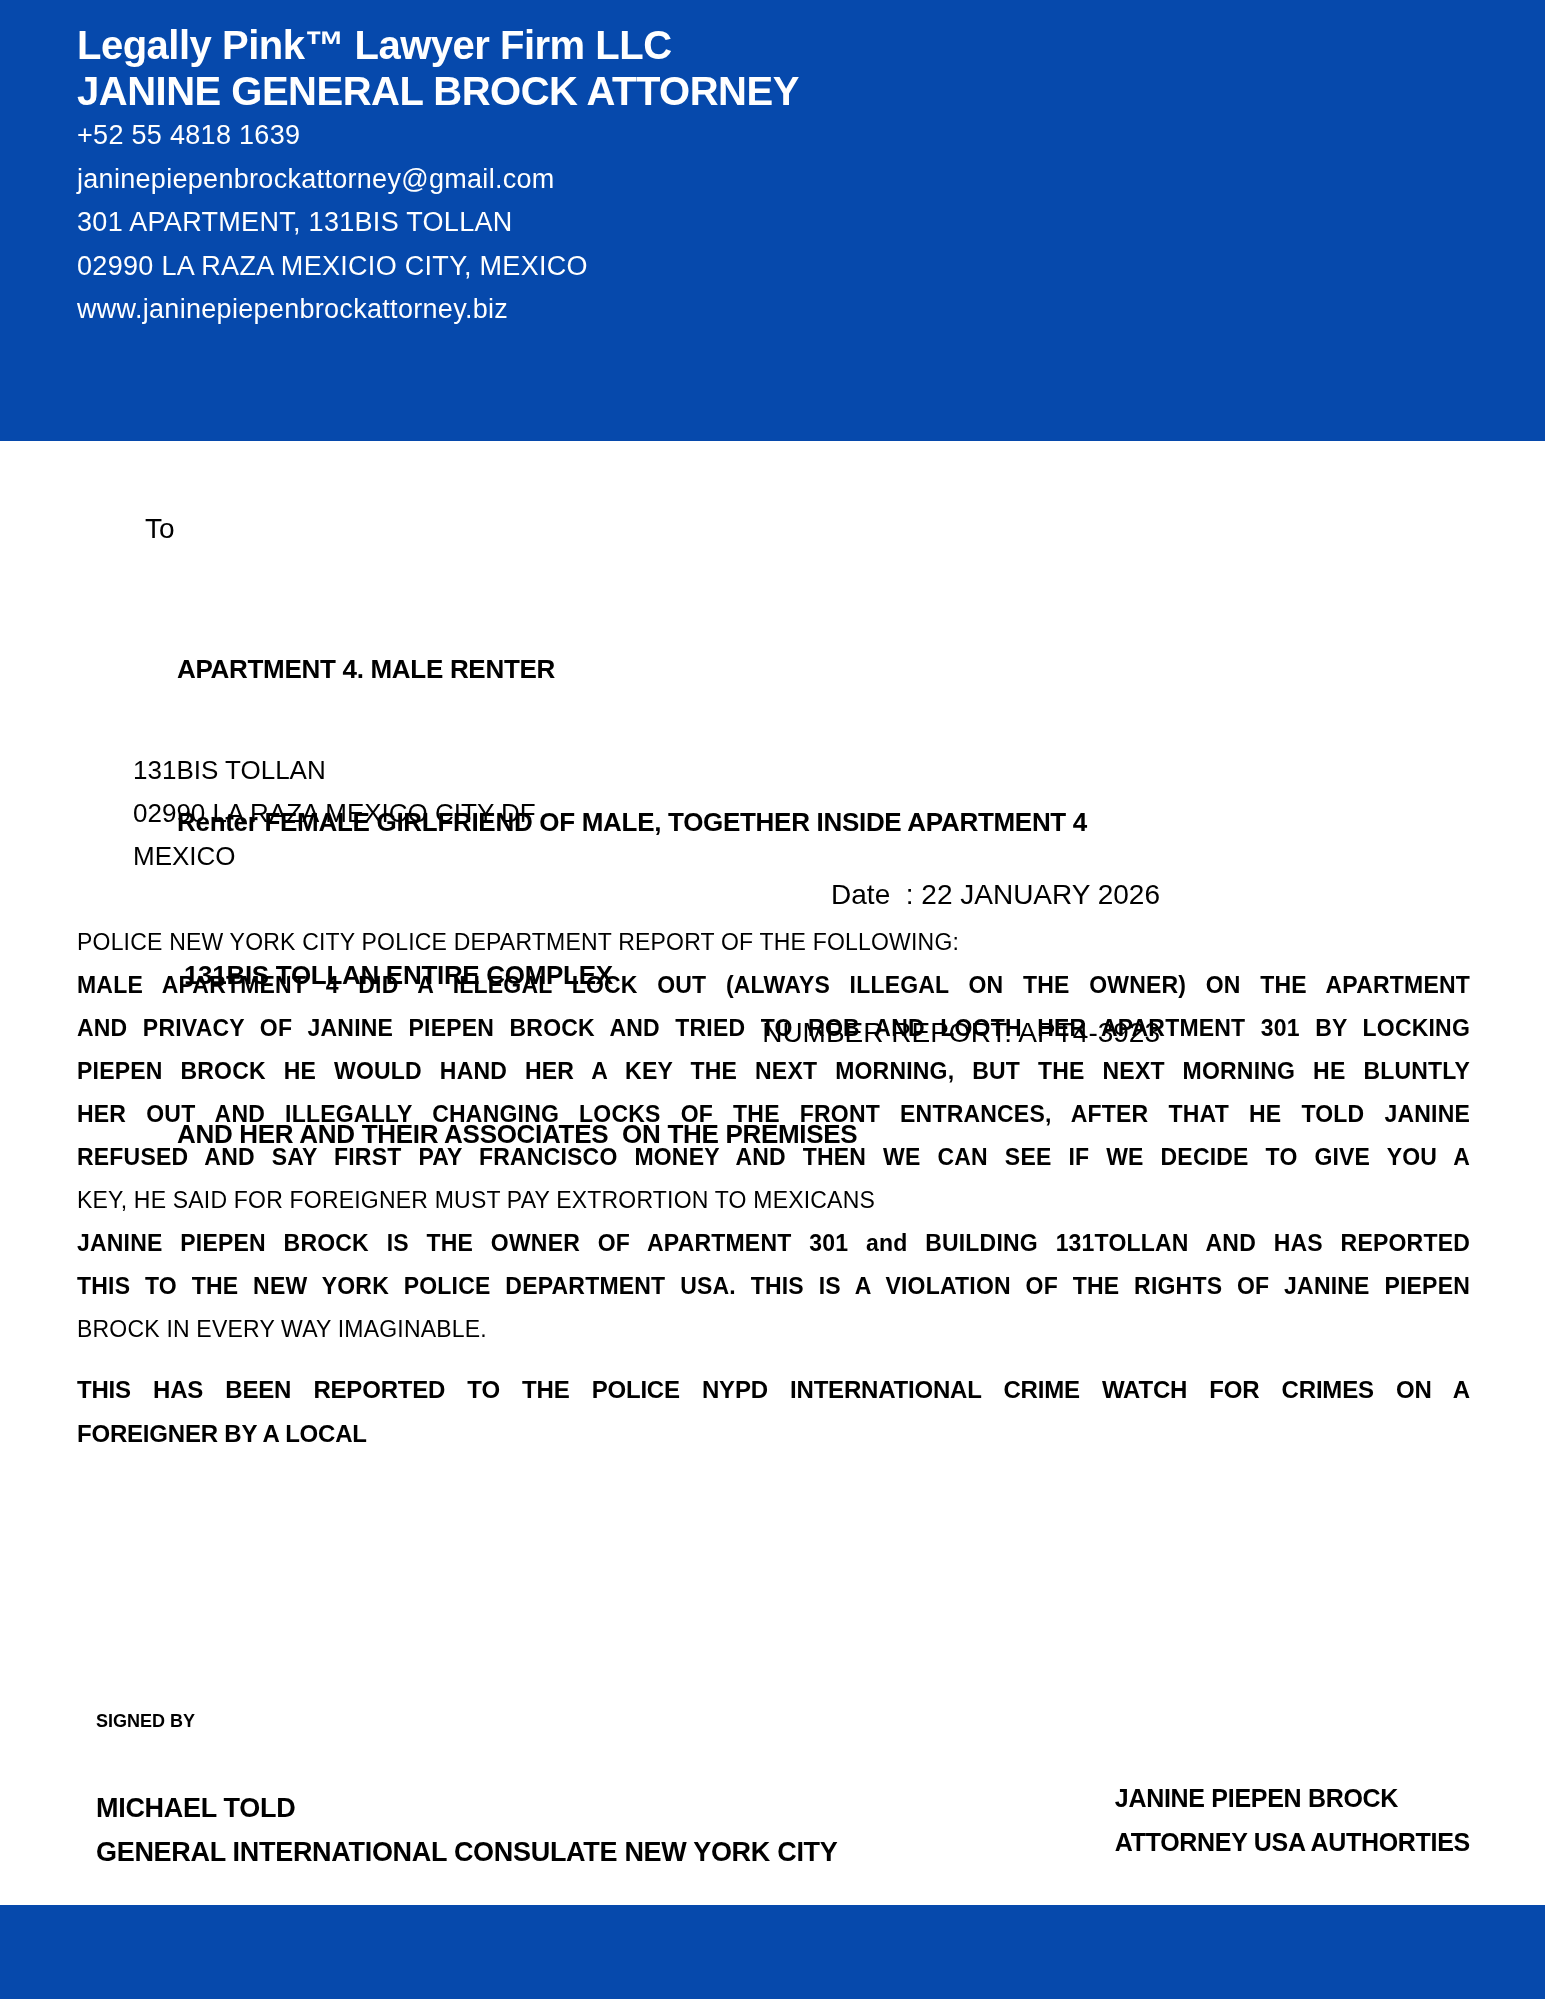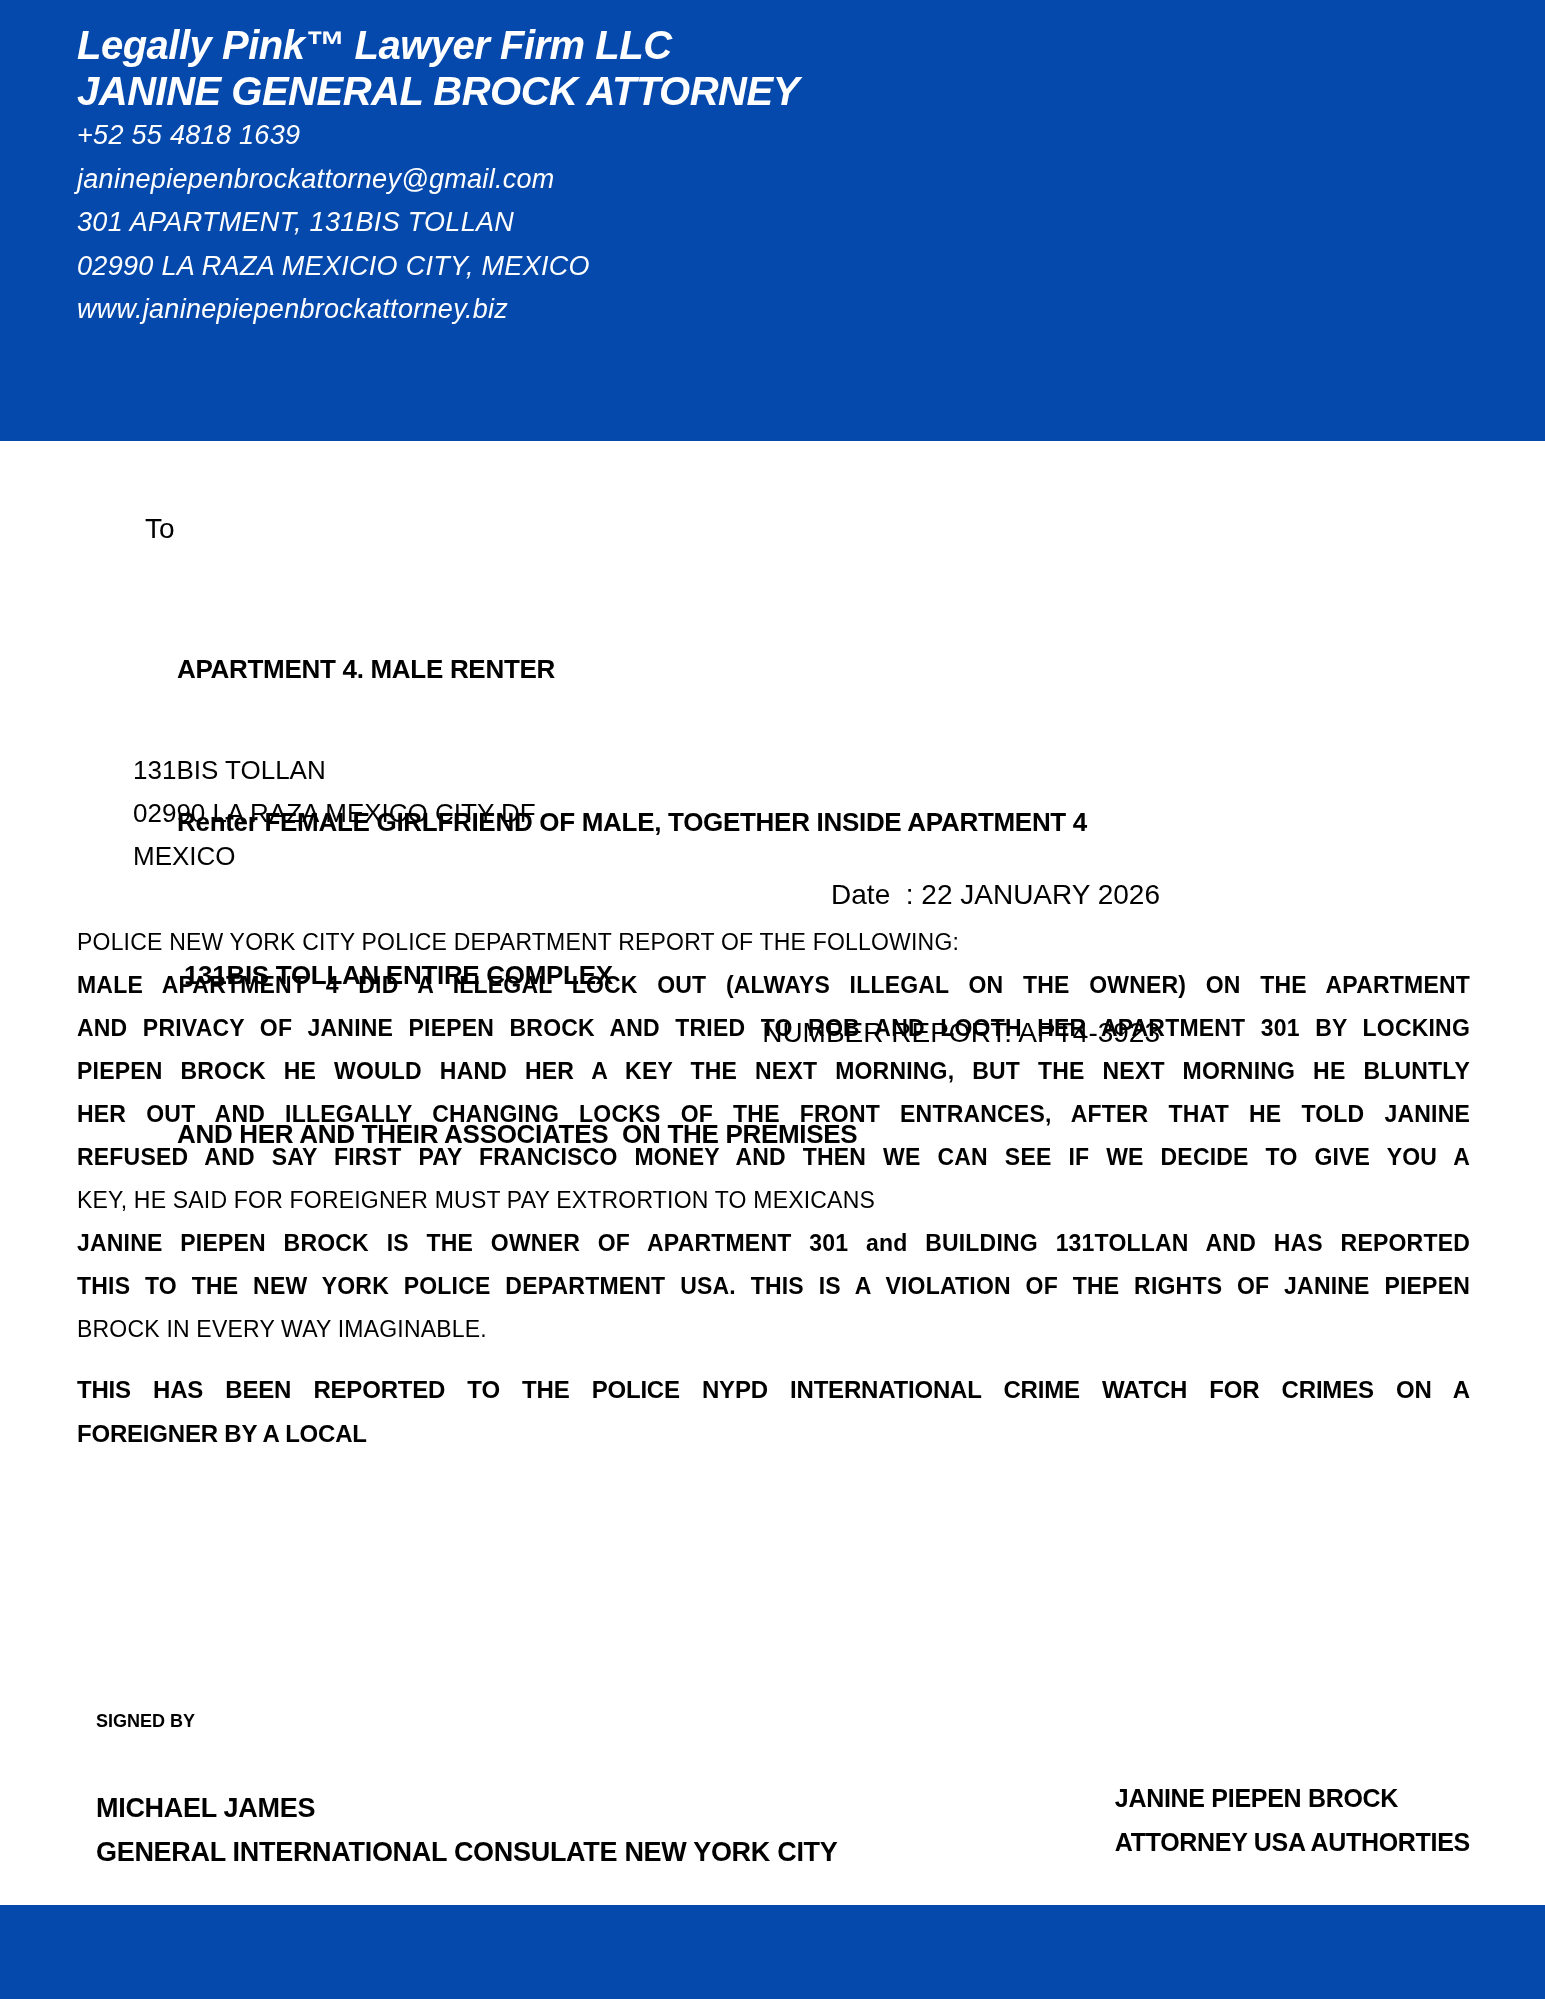--- a/index.html
+++ b/index.html
@@ -13,21 +13,20 @@
   }
 
   
   .header {
     position: absolute; top: 0; left: 0;
     width: 100%; height: 441px;
     background: #0649AC;
     color: #ffffff;
     box-sizing: border-box;
     padding: 22px 79px 0 77px;
-    font-style: italic;
   }
   .firm-name   { font-size: 40px; font-weight: bold; line-height: 46px; letter-spacing: -0.5px; }
   .attorney-name { font-size: 40px; font-weight: bold; line-height: 46px; letter-spacing: -0.5px; }
   .contact-line { font-size: 27px; font-weight: 400; line-height: 43.5px; letter-spacing: 0.3px; }
 
   
   .to-label {
     position: absolute; left: 145px; top: 509px;
     font-size: 28px; line-height: 40px;
   }
@@ -129,21 +128,21 @@
 
   <div class="bold-note">
     <div class="jl">THIS HAS BEEN REPORTED TO THE POLICE NYPD INTERNATIONAL CRIME WATCH FOR CRIMES ON A</div>
     <div>FOREIGNER BY A LOCAL</div>
   </div>
 
   <div class="signed-by">SIGNED BY</div>
 
   <div class="sig-row">
     <div class="sig-left">
-      <div>MICHAEL JAMES</div>
+      <div>MICHAEL TOLD</div>
       <div>GENERAL INTERNATIONAL CONSULATE NEW YORK CITY</div>
     </div>
     <div class="sig-right">
       <div>JANINE PIEPEN BROCK</div>
       <div>ATTORNEY USA AUTHORTIES</div>
     </div>
   </div>
 
   <div class="footer-bar"></div>
 

